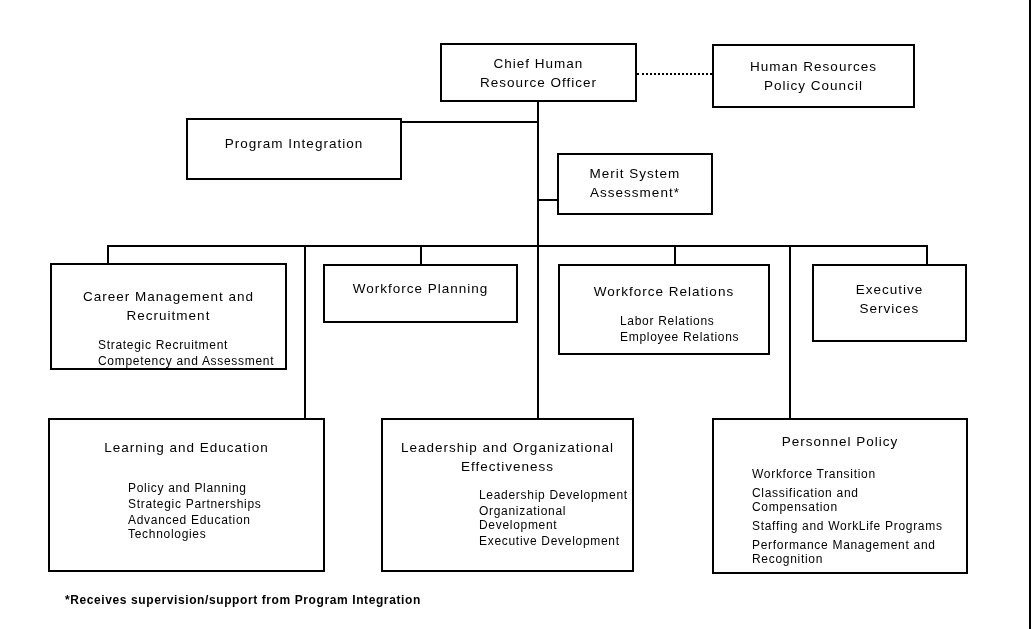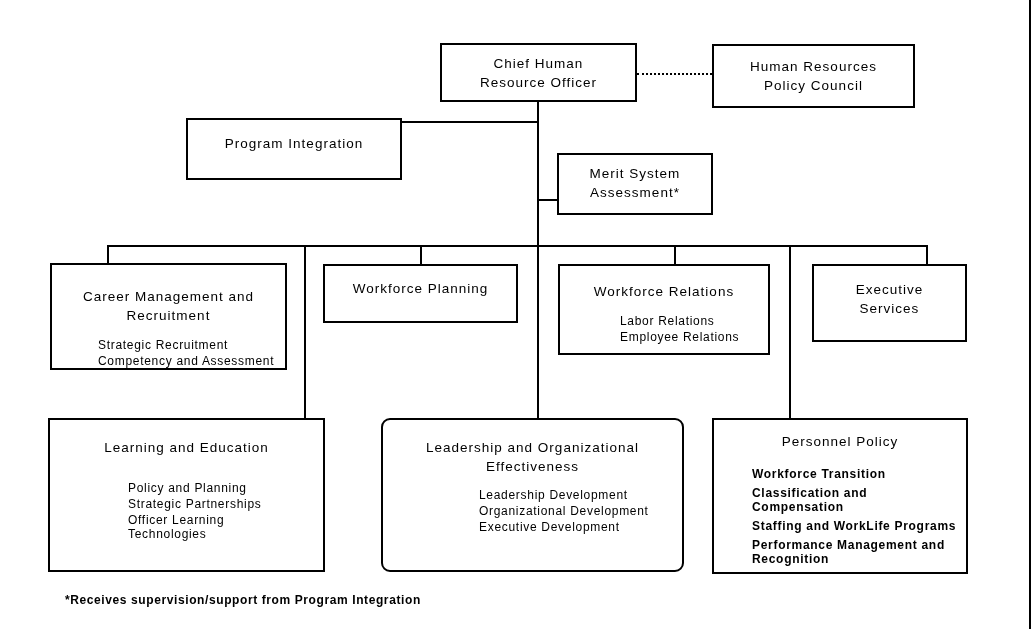--- a/index.html
+++ b/index.html
@@ -43,25 +43,25 @@
 
   #box-career { left: 50px;  top: 263px; width: 237px; height: 107px; padding-top: 22px; }
   #box-career .sub-list { margin-top: 13px; padding-left: 46px; }
   #box-wplan  { left: 323px; top: 264px; width: 195px; height: 59px;  padding-top: 13px; }
   #box-wrel   { left: 558px; top: 264px; width: 212px; height: 91px;  padding-top: 16px; }
   #box-wrel .sub-list { margin-top: 13px; padding-left: 60px; }
   #box-exec   { left: 812px; top: 264px; width: 155px; height: 78px;  padding-top: 14px; }
 
   #box-learning { left: 48px;  top: 418px; width: 277px; height: 154px; padding-top: 18px; }
   #box-learning .sub-list { margin-top: 24px; padding-left: 78px; }
-  #box-leadership { left: 381px; top: 418px; width: 303px; height: 154px; padding-top: 18px; border-radius: 9px; }
+  #box-leadership { left: 381px; top: 418px; width: 253px; height: 154px; padding-top: 18px; }
   #box-leadership .sub-list { margin-top: 12px; padding-left: 96px; }
   #box-personnel { left: 712px; top: 418px; width: 256px; height: 156px; padding-top: 12px; }
   #box-personnel .sub-list { margin-top: 16px; padding-left: 38px; }
-  #box-personnel .sub-item { margin-bottom: 5px; font-weight: bold; }
+  #box-personnel .sub-item { margin-bottom: 5px; }
 
   
   .line { position: absolute; background: #000; }
   #ln-dotted { left: 637px; top: 73px; width: 75px; height: 0;
                background: none; border-top: 2px dotted #000; }
   #ln-trunk        { left: 537px;  top: 102px; width: 2px;   height: 317px; }
   #ln-pi           { left: 402px;  top: 121px; width: 136px; height: 2px; }
   #ln-merit        { left: 537px;  top: 199px; width: 20px;  height: 2px; }
   #ln-dist         { left: 107px;  top: 245px; width: 821px; height: 2px; }
   #ln-drop-career  { left: 107px;  top: 245px; width: 2px;   height: 18px; }
@@ -142,21 +142,21 @@
   <div class="box" id="box-exec">
     <div class="box-title">Executive
 Services</div>
   </div>
 
   <div class="box" id="box-learning">
     <div class="box-title">Learning and Education</div>
     <div class="sub-list">
         <div class="sub-item">Policy and Planning</div>
         <div class="sub-item">Strategic Partnerships</div>
-        <div class="sub-item">Officer Learning
+        <div class="sub-item">Advanced Education
 Technologies</div>
       </div>
   </div>
 
   <div class="box" id="box-leadership">
     <div class="box-title">Leadership and Organizational
 Effectiveness</div>
     <div class="sub-list">
         <div class="sub-item">Leadership Development</div>
         <div class="sub-item">Organizational Development</div>

